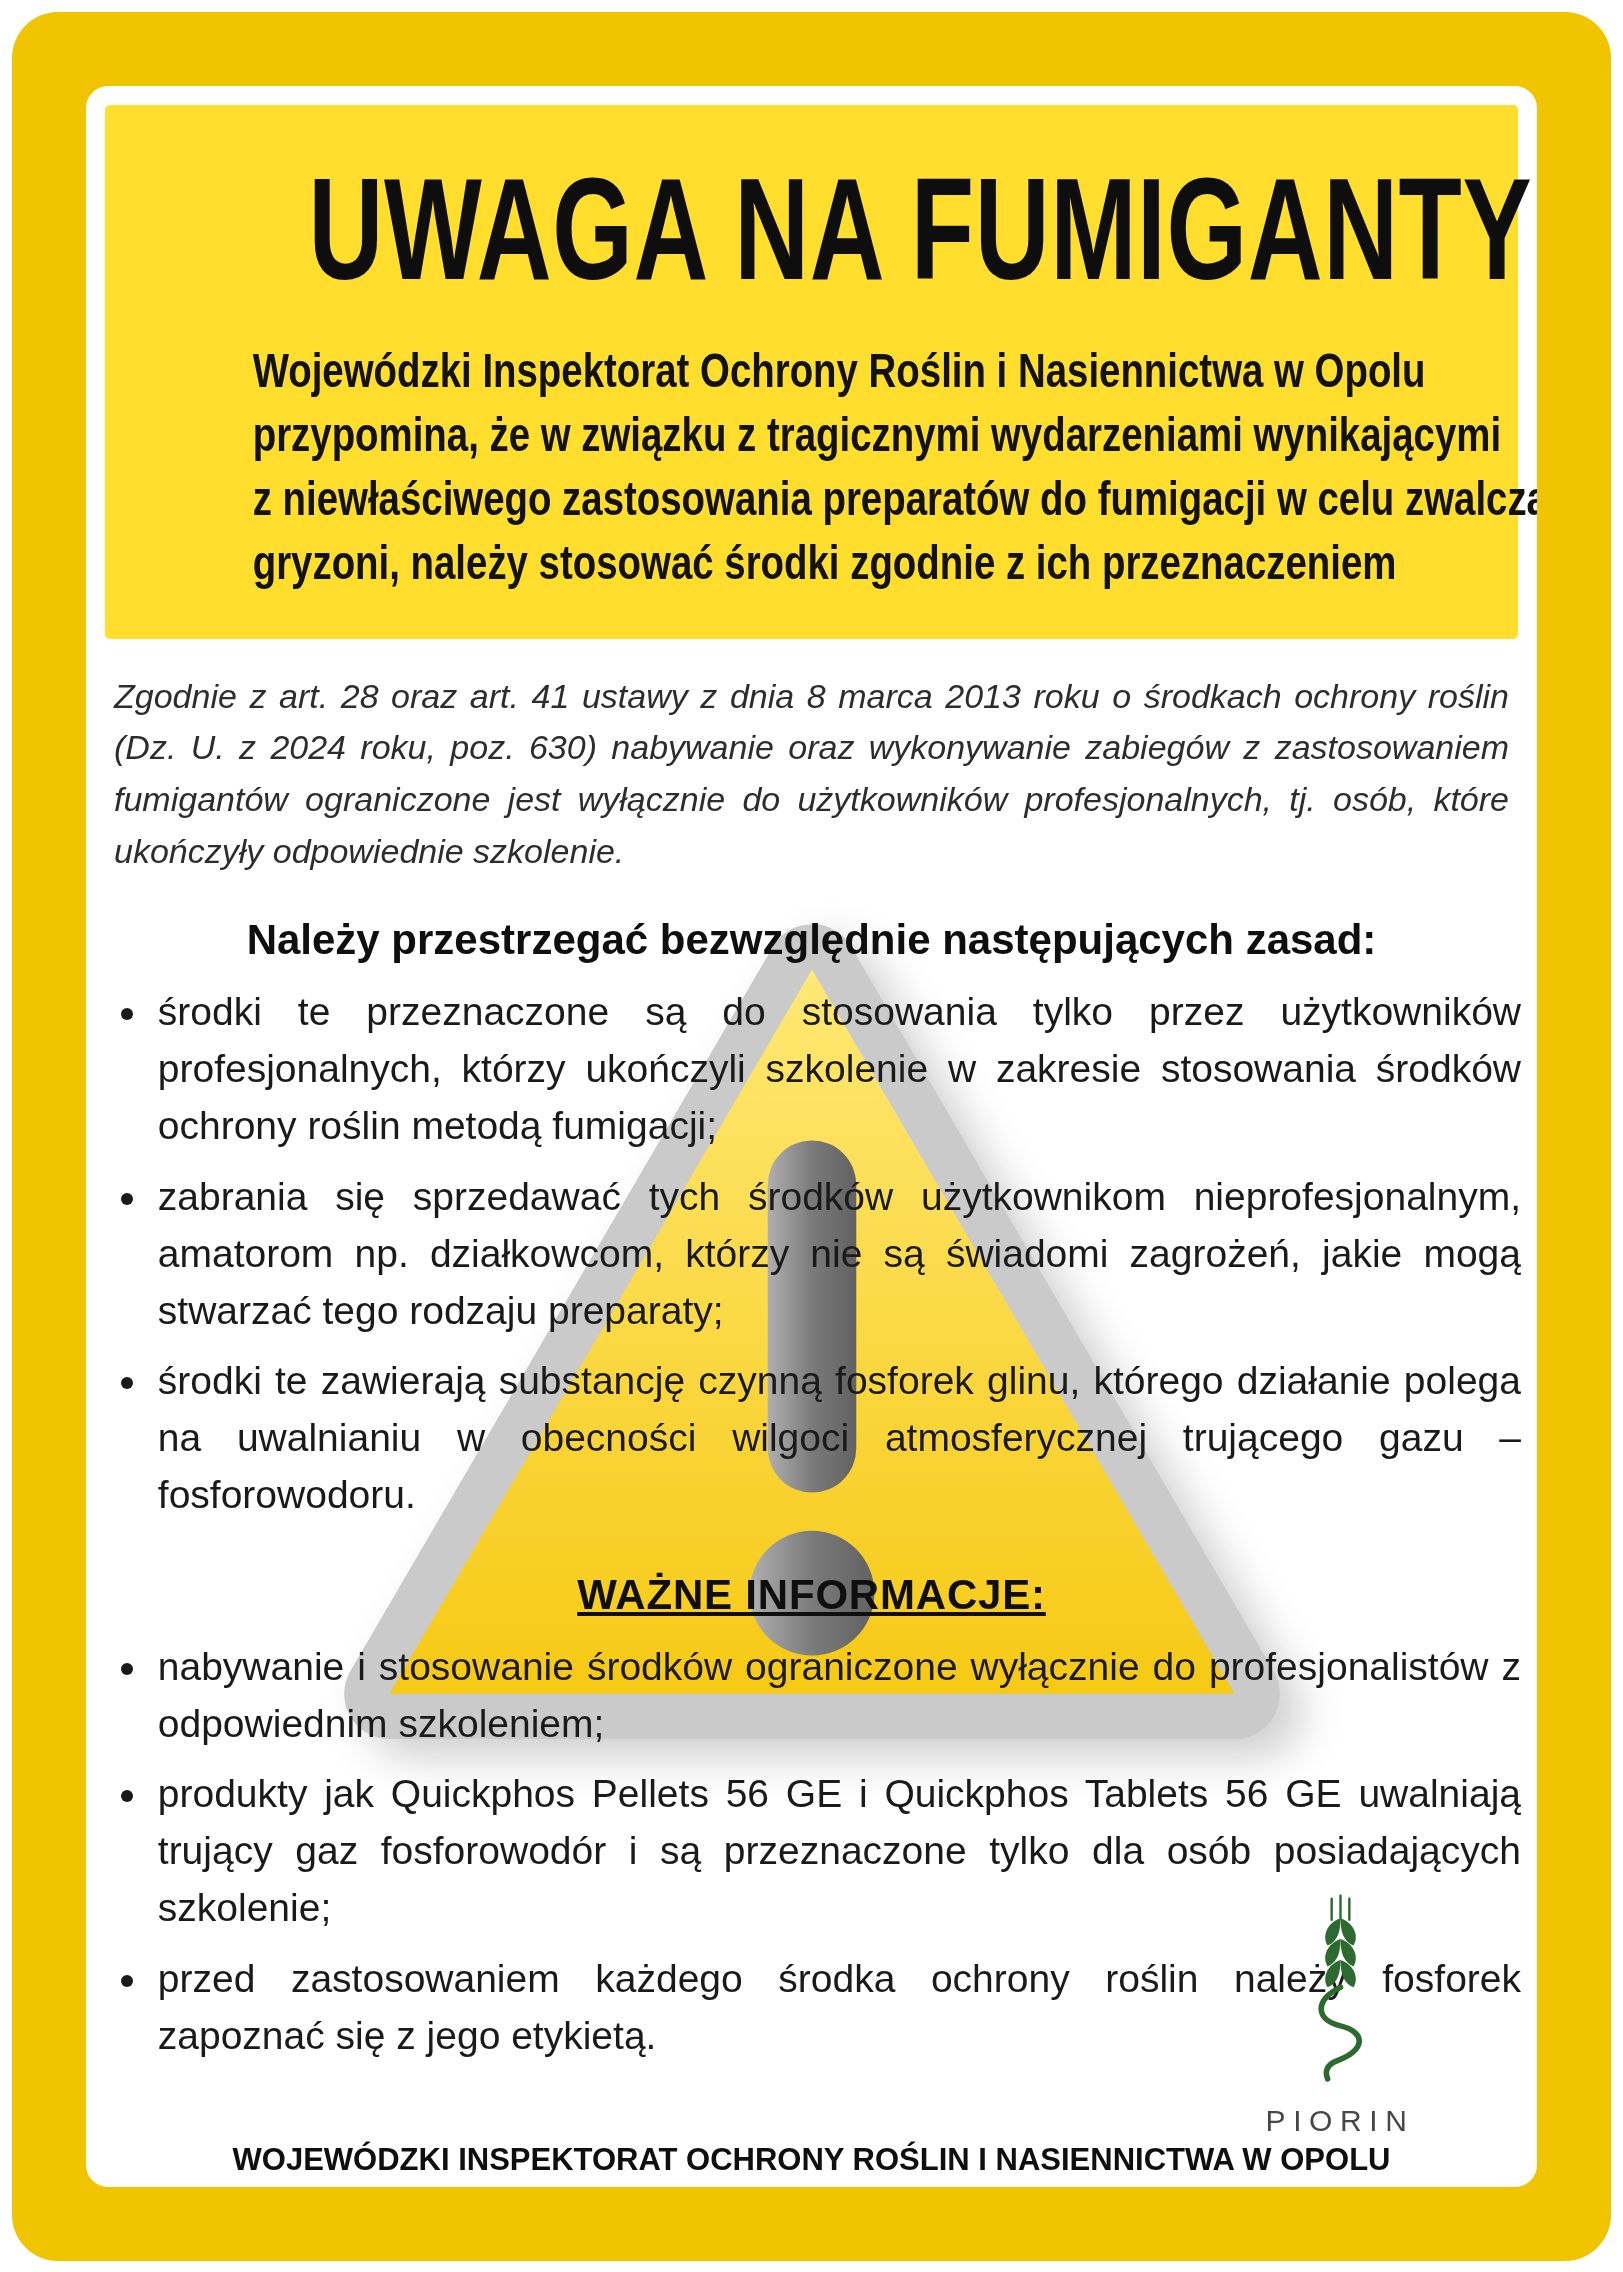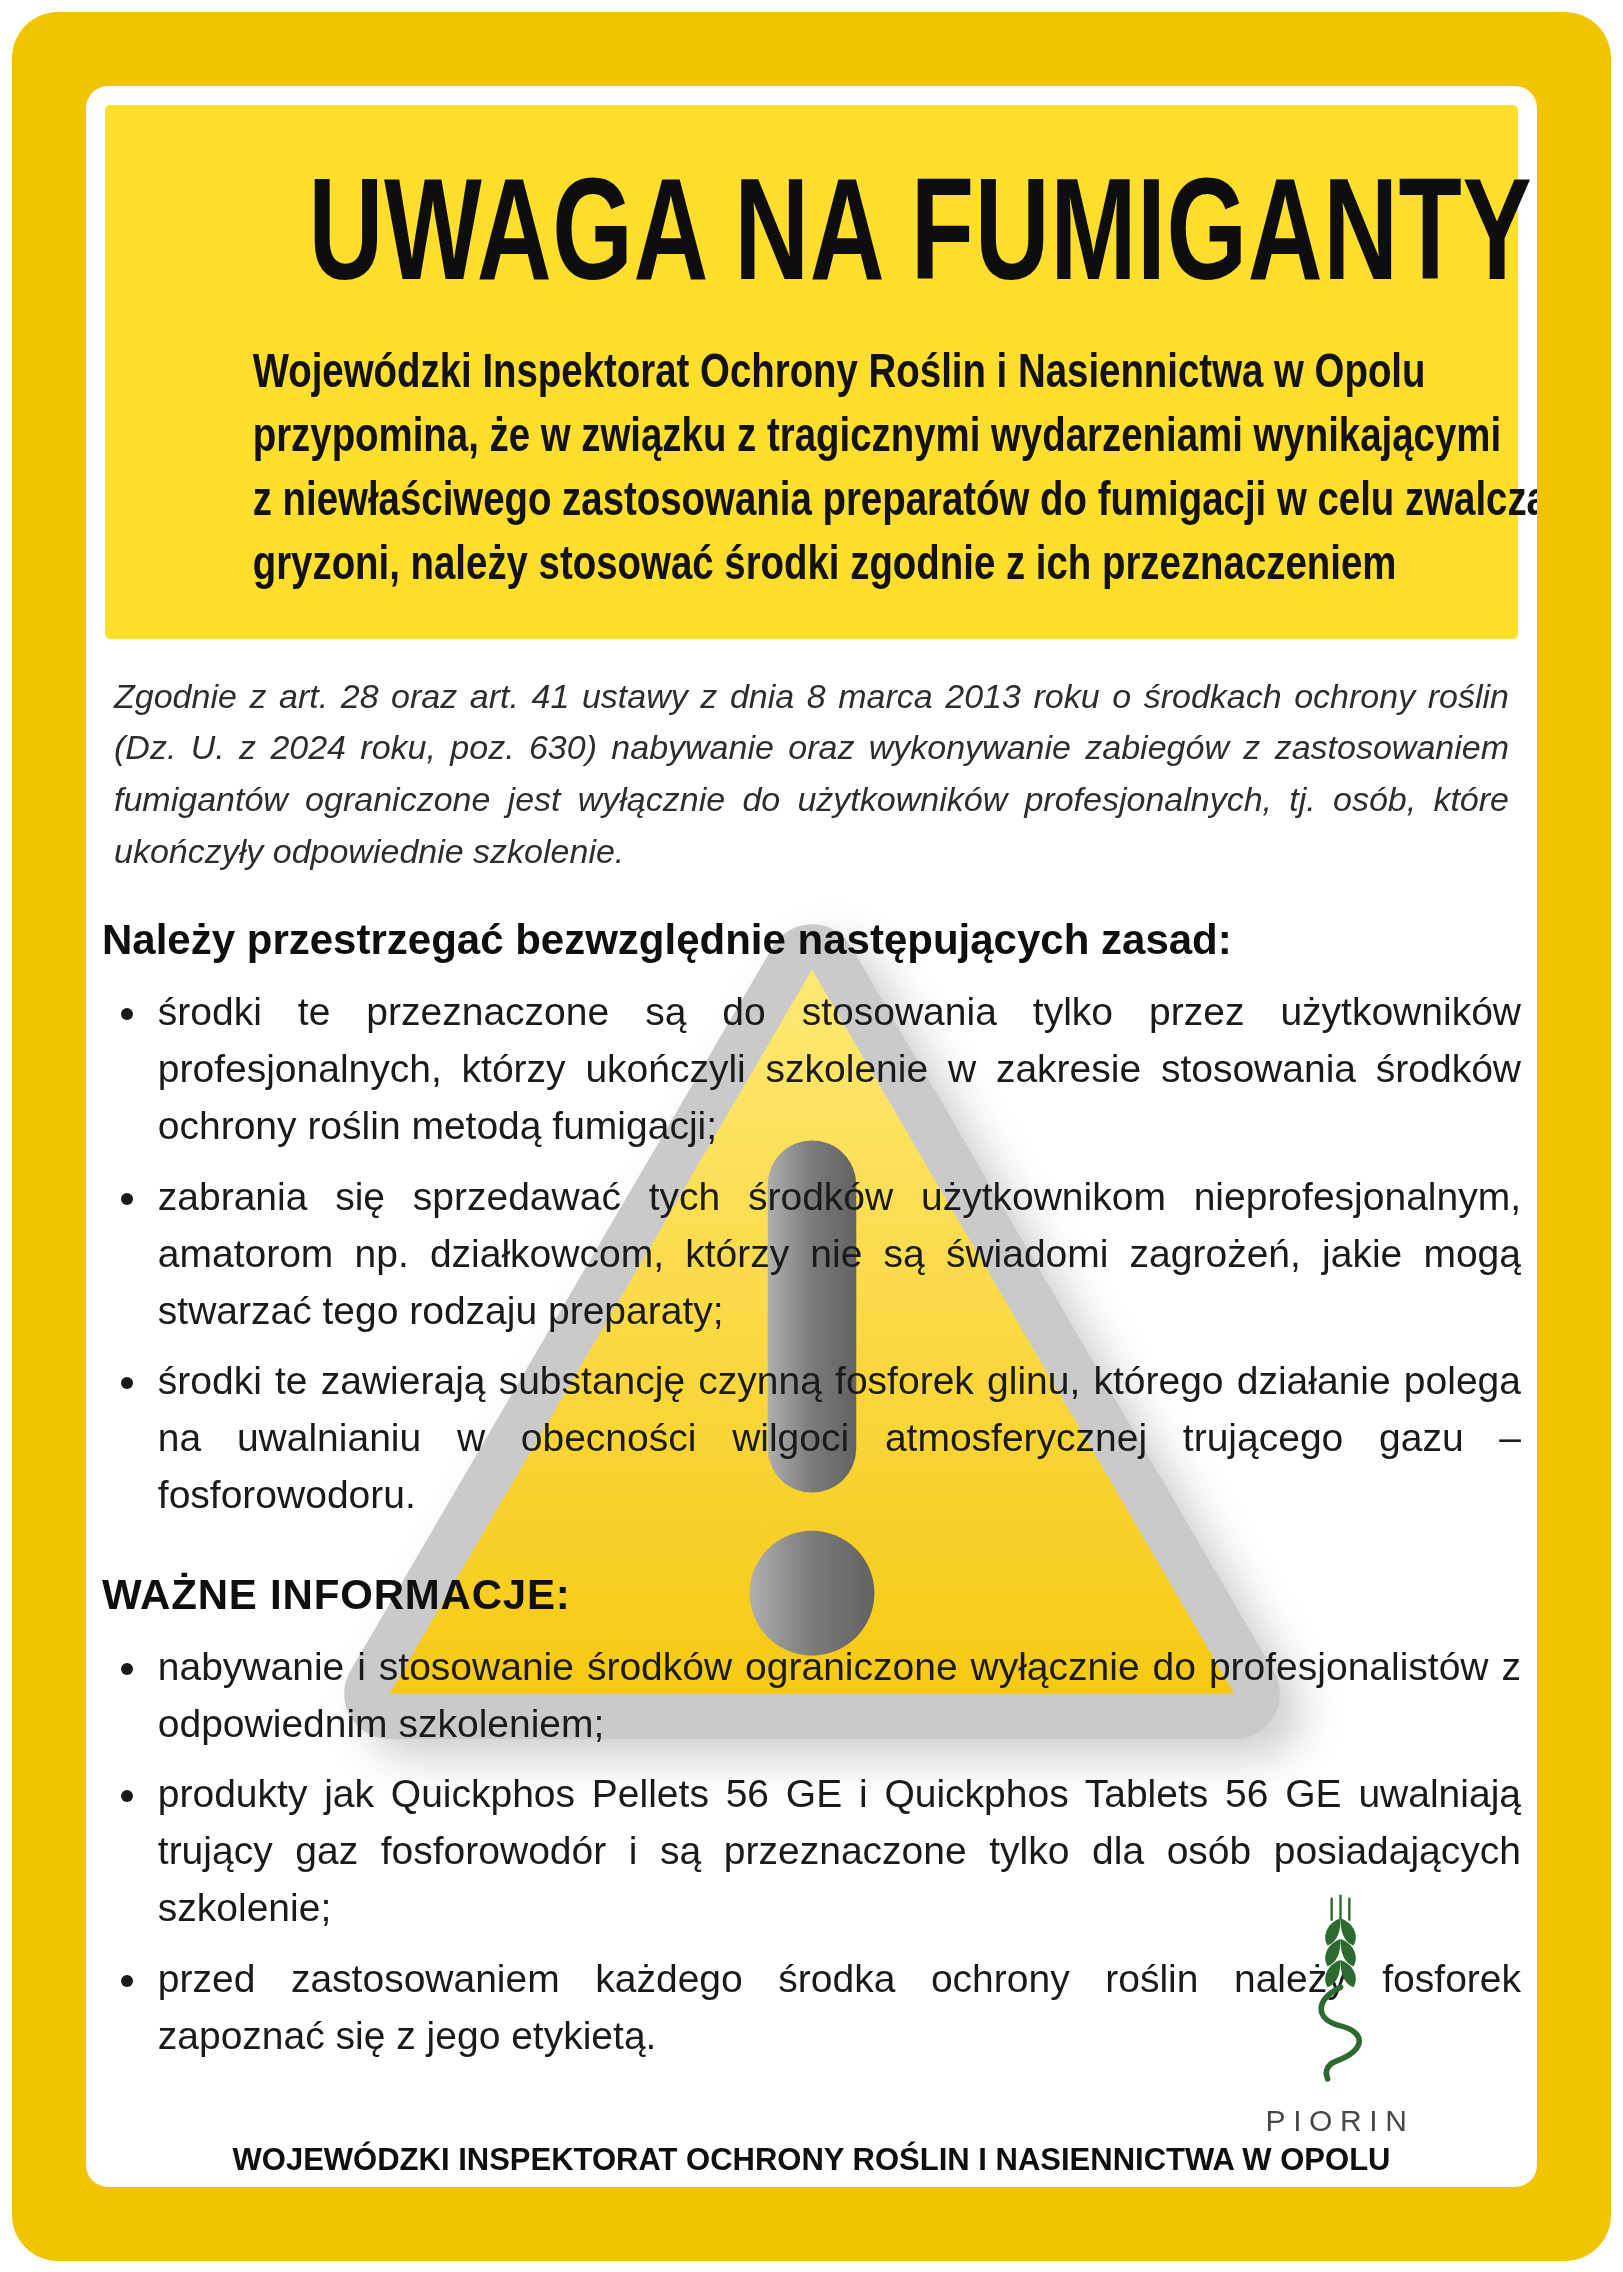--- a/index.html
+++ b/index.html
@@ -12,22 +12,22 @@
   .banner { position:relative; z-index:2; margin:18.6px 18.6px 0; background:#FFDE2E; border-radius:5px; padding:52px 8.5px 44px; }
   .headline { font-size:144px; font-weight:bold; line-height:1.02; color:#0e0e0e;
               white-space:nowrap; text-align:center; transform:scaleX(0.72); transform-origin:50% 50%; letter-spacing:0.8px; }
   .sub { margin-top:36px; }
   .sub-line { font-size:48px; font-weight:bold; line-height:1.33; color:#121212;
               white-space:nowrap; text-align:center; transform:scaleX(0.80); transform-origin:50% 50%; }
 
   
   .content { position:relative; z-index:2; padding:0 16px; }
   .legal { margin:32px 12px 0; font-style:italic; font-size:34px; line-height:1.52; text-align:justify; color:#2d2d2d; }
-  .section-heading { margin-top:39px; font-size:42px; font-weight:bold; text-align:left; color:#0f0f0f; }
-  .section-heading.important { margin-top:47px; letter-spacing:0.8px; }
+  .section-heading { margin-top:39px; font-size:42px; font-weight:bold; text-align:center; color:#0f0f0f; }
+  .section-heading.important { margin-top:47px; letter-spacing:0.8px;text-decoration:underline; }
 
   ul.bullets { margin:20px 0 0; padding-left:49px; }
   ul.bullets li { font-size:39px; line-height:1.46; text-align:justify; color:#1a1a1a; margin-bottom:13.5px; padding-left:6.8px; }
   ul.bullets li::marker { color:#1a1a1a; }
 
   
   .footer { position:relative; z-index:2; margin-top:73px; text-align:center; font-weight:bold;
             font-size:31px; line-height:1.5; color:#0f0f0f; }
 
   

